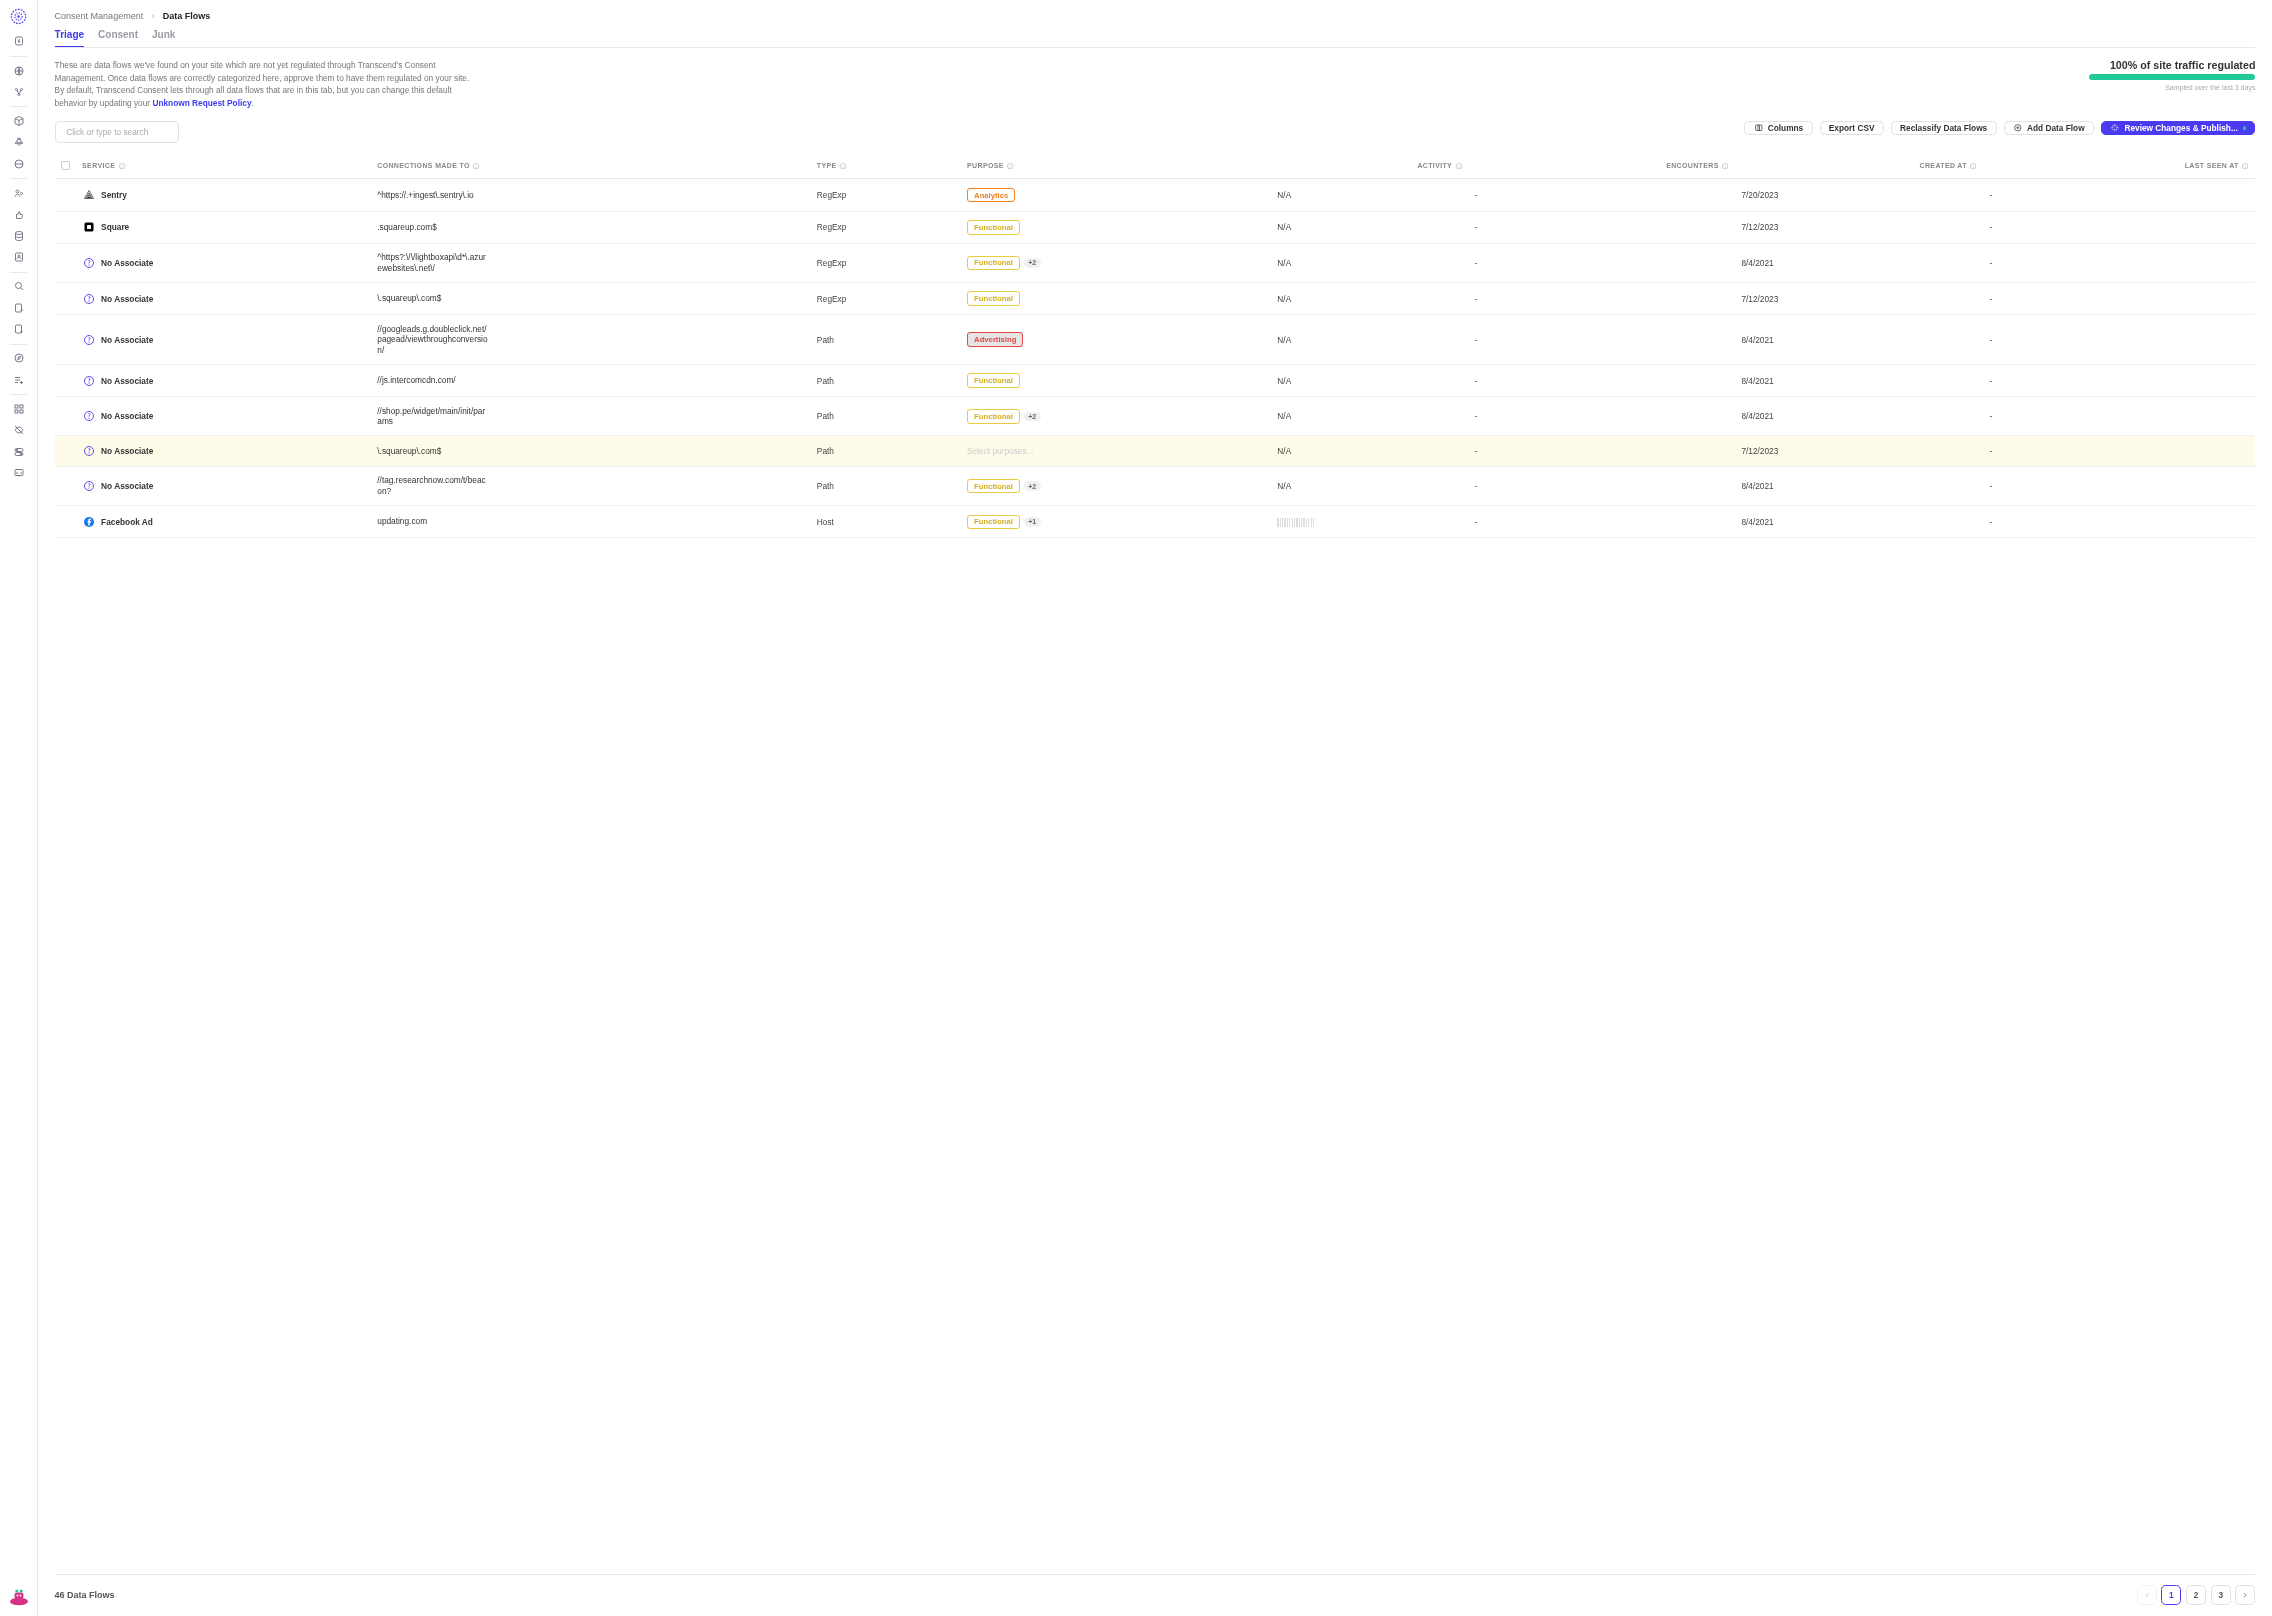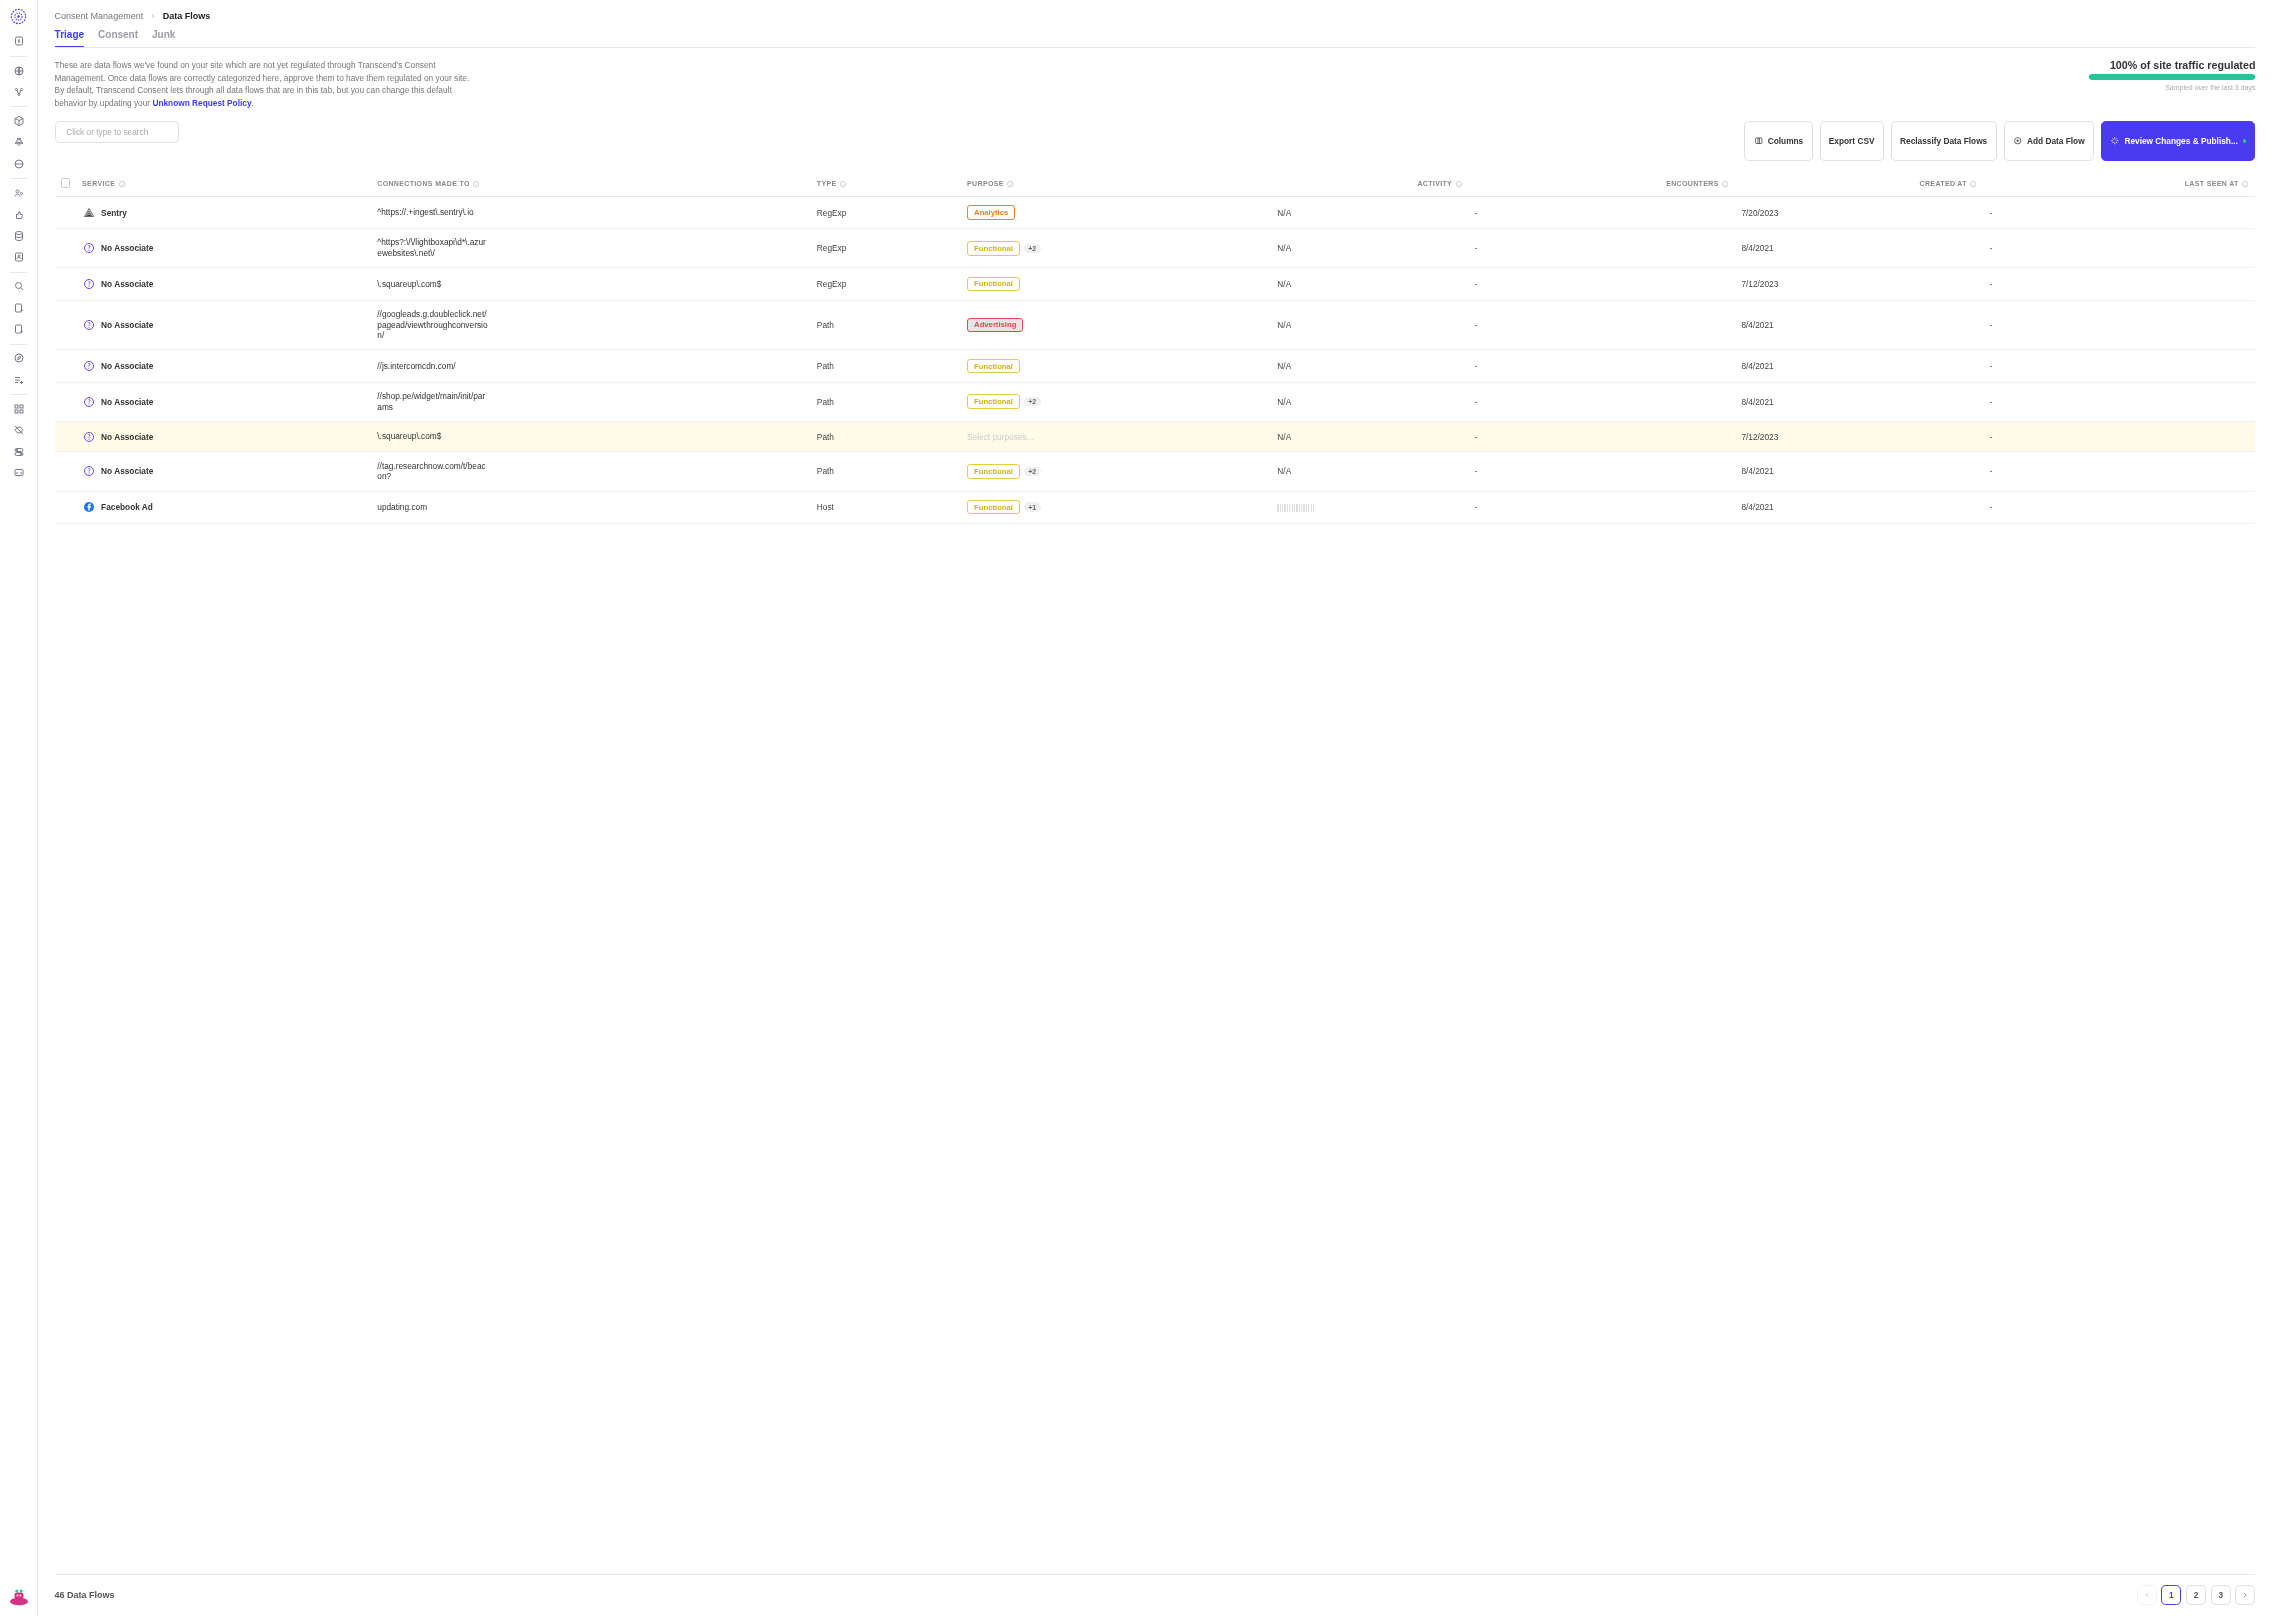--- a/index.html
+++ b/index.html
@@ -23,21 +23,21 @@
 .description a { color:#3b3bf0; font-weight:600; text-decoration:none; }
 .traffic-panel { display:flex; flex-direction:column; align-items:flex-end; gap:3.6px; min-width:154px;}
 .traffic-title { font-size:10.7px; font-weight:600; color:#333; }
 .traffic-bar { width:166px; height:6px; background:#20c997; border-radius:3px; }
 .traffic-sub { color:#aaa; font-size:7px; }
 .toolbar { display:flex; gap:7px; margin-bottom: 10.7px; }
 .search-box { border:0.6px solid #e0e0e6; border-radius:4.7px; height:22.5px; display:flex; align-items:center; padding:0 6px; gap:4.7px; width:124px; color:#999; }
 .search-box input { border:none; outline:none; flex:1; font-size:8.3px; color:#555; }
 .search-box input::placeholder { color:#aaa; }
 .toolbar-spacer { flex:1; }
-.btn { border:0.6px solid #e0e0e6; background:#fff; border-radius:4.7px; height:40px; padding:0 8.3px; display:flex; align-items:center; gap:4.7px; font-weight:600; color:#333; cursor:pointer; font-size:8.3px; white-space:nowrap;}
+.btn { border:0.6px solid #e0e0e6; background:#fff; border-radius:4.7px; height:14px; padding:0 8.3px; display:flex; align-items:center; gap:4.7px; font-weight:600; color:#333; cursor:pointer; font-size:8.3px; white-space:nowrap;}
 .btn svg { width:9.5px; height:9.5px; }
 .btn.primary { background:#4b3bf0; border-color:#4b3bf0; color:#fff; }
 .btn .dot { width:3.6px; height:3.6px; border-radius:50%; background:#20c997; }
 .table-wrap { flex:1; overflow:auto; }
 table { width:100%; border-collapse:collapse; }
 thead th { text-align:left; font-size:7px; letter-spacing:0.05em; color:#888; font-weight:700; padding: 7px 6px; border-bottom:0.6px solid #e8e8ec; text-transform:uppercase; white-space:nowrap;}
 thead th .info-icon { width:8.3px; height:8.3px; display:inline-flex; vertical-align:middle; margin-left:2.4px; color:#bbb;}
 tbody td { padding: 8.3px 6px; border-bottom:0.6px solid #f0f0f2; vertical-align:middle; font-size:8.3px; color:#444; }
 tbody tr.highlight { background:#fffbe9; }
 .service-cell { display:flex; align-items:center; gap:6px; }
@@ -353,20 +353,43 @@
             <td>-</td>
             <td>7/20/2023</td>
             <td>-</td>
           </tr>
           <tr>
             <td></td>
             <td>
               <div class="service-cell">
                 <span class="service-icon">
                   <svg viewBox="0 0 24 24" width="12" height="12">
+                    <rect x="3" y="3" width="18" height="18" rx="3" fill="#000"></rect>
+                    <rect x="8" y="8" width="8" height="8" rx="1" fill="#fff"></rect>
+                  </svg>
+                </span>
+                <span class="service-name">Square</span>
+              </div>
+            </td>
+            <td>
+              <div class="conn-text">.squareup.com$</div>
+            </td>
+            <td>RegExp</td>
+            <td><span class="badge functional">Functional</span></td>
+            <td style="text-align:left;padding-left:12px">N/A</td>
+            <td>-</td>
+            <td>7/12/2023</td>
+            <td>-</td>
+          </tr>
+          <tr>
+            <td></td>
+            <td>
+              <div class="service-cell">
+                <span class="service-icon">
+                  <svg viewBox="0 0 24 24" width="12" height="12">
                     <circle cx="12" cy="12" r="9" fill="none" stroke="#4b3bf0" stroke-width="1.8"></circle>
                     <path d="M12 7a2 2 0 012 2c0 1-1 1.5-1.5 2-.3.3-.5.7-.5 1.2M12 16v.5" fill="none" stroke="#4b3bf0" stroke-width="1.8" stroke-linecap="round"></path>
                   </svg>
                 </span>
                 <span class="service-name">No Associate</span>
               </div>
             </td>
             <td>
               <div class="conn-text">^https?:\/\/lightboxapi\d*\.azurewebsites\.net\/</div>
             </td>

